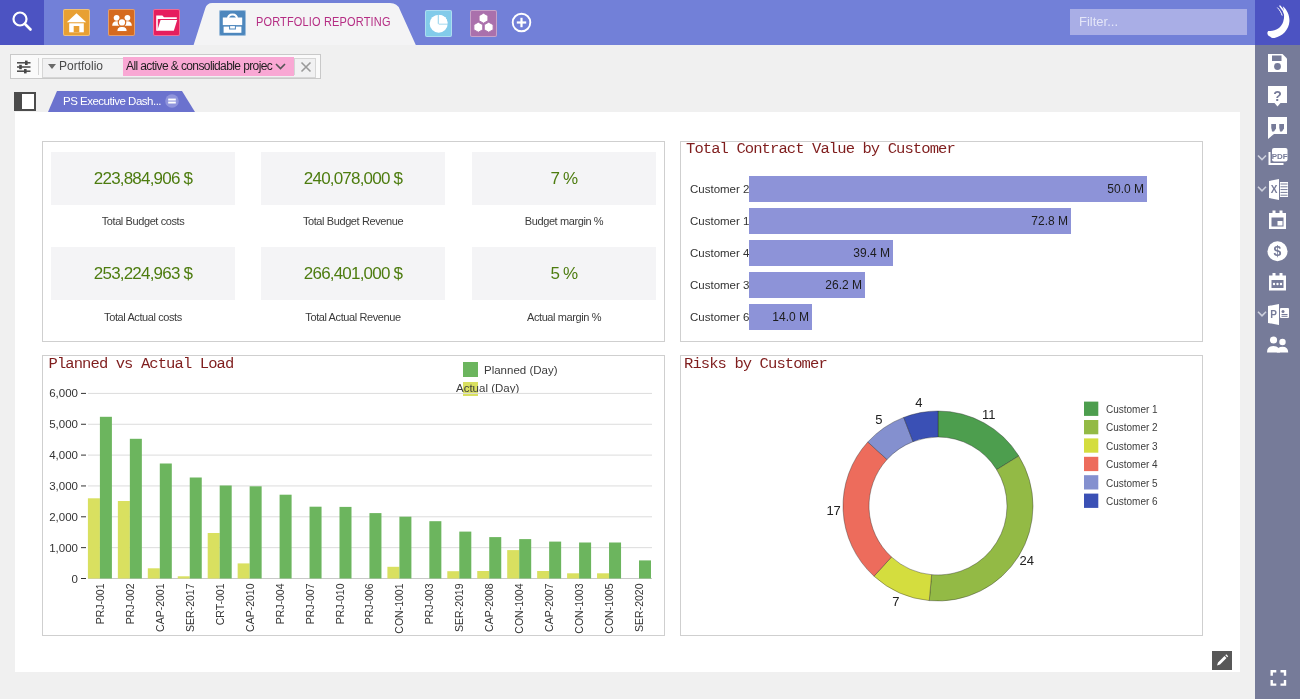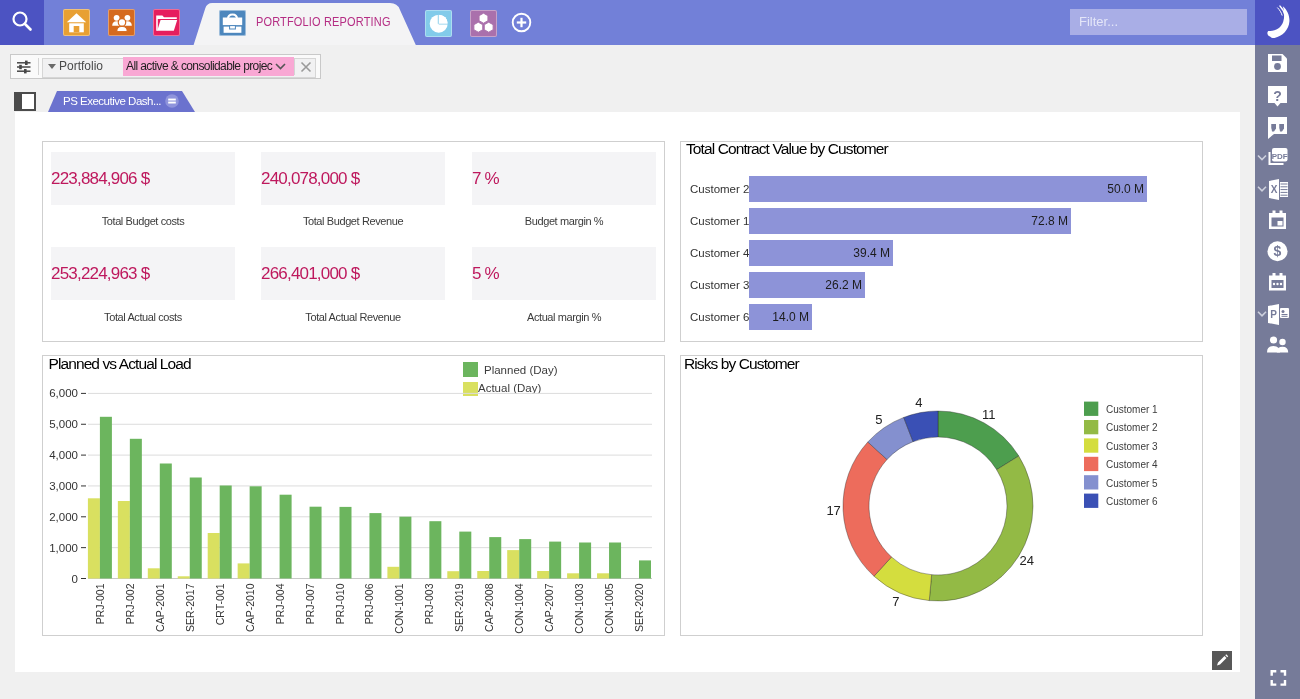--- a/index.html
+++ b/index.html
@@ -7,22 +7,22 @@
 .sqicon{position:absolute;top:9px;width:27px;height:27px;border-radius:2px;box-shadow:inset 0 0 0 1px rgba(255,255,255,0.35);}
 #tabshape{position:absolute;left:188px;top:0;width:240px;height:45px;}
 #tabtext{position:absolute;left:256px;top:14px;width:140px;font-size:13px;color:#b52d84;letter-spacing:0.2px;white-space:nowrap;transform:scaleX(0.845);transform-origin:0 0;}
 #filterbox{position:absolute;left:1070px;top:9px;width:177px;height:26px;background:#a9aee6;color:#e4e6f8;font-size:13px;line-height:26px;padding-left:9px;box-sizing:border-box;}
 #logosq{position:absolute;left:1255px;top:0;width:45px;height:45px;background:#4c53c2;}
 #sidebar{position:absolute;left:1255px;top:45px;width:45px;height:654px;background:#767b99;}
 #row2strip{position:absolute;left:10px;top:54px;width:311px;height:25px;background:#fafafa;border:1px solid #c9c9c9;box-sizing:border-box;}
 #selbox{position:absolute;left:112px;top:2px;width:171px;height:19px;background:#f9a8d4;font-size:12px;letter-spacing:-0.6px;color:#1f1f1f;line-height:19px;padding-left:3px;padding-right:22px;white-space:nowrap;overflow:hidden;box-sizing:border-box;}
 #card{position:absolute;left:15px;top:112px;width:1225px;height:560px;background:#ffffff;}
 .panel{position:absolute;background:#fff;border:1px solid #cfcfcf;box-sizing:border-box;}
-.ptitle{position:absolute;font-size:15.5px;color:#000000;letter-spacing:-0.9px;white-space:nowrap;}
-.kbox{position:absolute;width:184px;height:53px;background:#f4f4f6;text-align:left;line-height:53px;font-size:17px;letter-spacing:-0.8px;color:#be185d;}
+.ptitle{position:absolute;font-size:15.5px;color:#7f1d1d;letter-spacing:-0.9px;white-space:nowrap;font-family:Liberation Mono, monospace;}
+.kbox{position:absolute;width:184px;height:53px;background:#f4f4f6;text-align:center;line-height:53px;font-size:17px;letter-spacing:-0.8px;color:#4d7c0f;}
 .klabel{position:absolute;width:184px;text-align:center;font-size:11px;letter-spacing:-0.4px;color:#3b3b3b;line-height:14px;}
 .blabel{position:absolute;left:9px;font-size:11.5px;color:#333;height:26px;line-height:26px;}
 .bbar{position:absolute;left:68px;background:#8d93d8;height:26px;}
 .bval{position:absolute;font-size:12px;color:#1c1c1c;height:26px;line-height:26px;width:40px;text-align:right;}
 .legsq{position:absolute;width:14.5px;height:14.5px;}
 .legtx{position:absolute;font-size:11.5px;color:#3d3d3d;}
 </style></head>
 <body>
 <div id="topbar">
   <div id="searchsq">
@@ -184,21 +184,21 @@
   <div class="bval" style="top:162px;left:88px;">14.0 M</div>
 </div>
 
 <div class="ptitle" style="left:686px;top:140.3px;">Total Contract Value by Customer</div>
 
 <div class="panel" style="left:42px;top:355px;width:623px;height:281px;"></div>
 <div class="ptitle" style="left:48.5px;top:354.8px;">Planned vs Actual Load</div>
 <div class="legsq" style="left:463px;top:362.4px;background:#6cb55e;"></div>
 <div class="legtx" style="left:484px;top:364px;">Planned (Day)</div>
 <div class="legsq" style="left:463px;top:381.5px;background:#d9e060;"></div>
-<div class="legtx" style="left:478px;top:382px;">Actual (Day)</div>
+<div class="legtx" style="left:456px;top:382px;">Actual (Day)</div>
 <svg id="chart3" class="abs" style="left:42px;top:355px;" width="623" height="281">
     <line x1="46" y1="38.39999999999998" x2="610" y2="38.39999999999998" stroke="#dcdcdc" stroke-width="1"></line>
     <text x="36" y="42.39999999999998" font-size="11.5" fill="#333" text-anchor="end" font-family="Liberation Sans">6,000</text>
     <line x1="39" y1="38.39999999999998" x2="44" y2="38.39999999999998" stroke="#333" stroke-width="1"></line>
     <line x1="46" y1="69.25" x2="610" y2="69.25" stroke="#dcdcdc" stroke-width="1"></line>
     <text x="36" y="73.25" font-size="11.5" fill="#333" text-anchor="end" font-family="Liberation Sans">5,000</text>
     <line x1="39" y1="69.25" x2="44" y2="69.25" stroke="#333" stroke-width="1"></line>
     <line x1="46" y1="100.1" x2="610" y2="100.1" stroke="#dcdcdc" stroke-width="1"></line>
     <text x="36" y="104.1" font-size="11.5" fill="#333" text-anchor="end" font-family="Liberation Sans">4,000</text>
     <line x1="39" y1="100.1" x2="44" y2="100.1" stroke="#333" stroke-width="1"></line>

